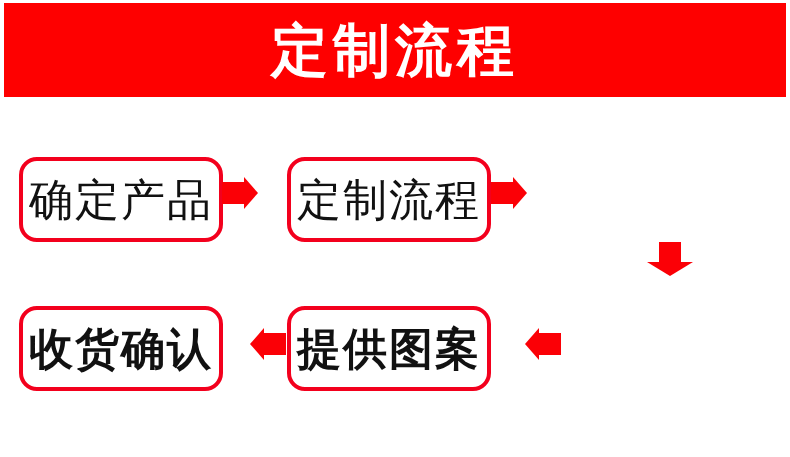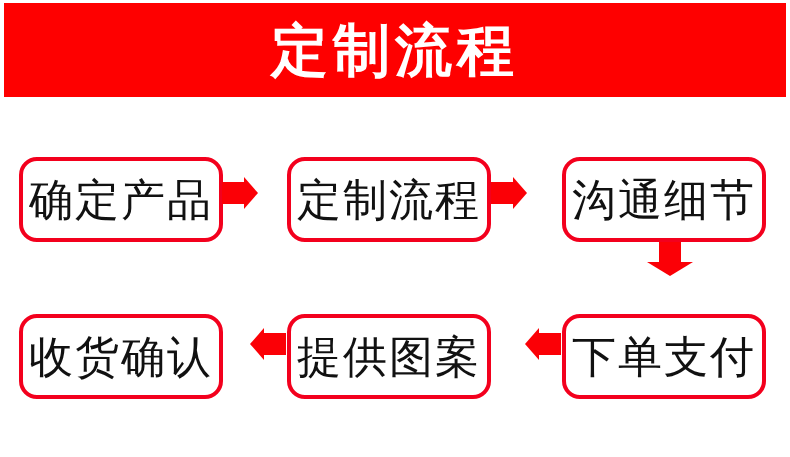--- a/index.html
+++ b/index.html
@@ -37,21 +37,21 @@
   }
   .step-label {
     font-size: 44px;
     color: var(--box-text, #111111);
     letter-spacing: 2px;
     line-height: 1;
     white-space: nowrap;
   }
   
   .r1 { top: 157px; }
-  .r2 { top: 314px; }
+  .r2 { top: 306px; font-weight: bold; }
   .c1 { left: 19px; }
   .c2 { left: 287px; }
   .c3 { left: 562px; }
 
   
   .h-arrow { position: absolute; display: flex; align-items: center; }
   .arrow-tail-h { width: 22px; height: 22px; background: var(--arrow, #fb0006); }
   .arrow-head-right {
     width: 0; height: 0;
     border-top: 16px solid transparent;
@@ -98,23 +98,20 @@
 
   <div class="step-box r1 c2">
     <span class="step-label">定制流程</span>
   </div>
 
   <div class="h-arrow ar2">
     <div class="arrow-tail-h"></div>
     <div class="arrow-head-right"></div>
   </div>
 
-  <div class="step-box r1 c3">
-    <span class="step-label">沟通细节</span>
-  </div>
 
   <div class="v-arrow ad1">
     <div class="arrow-tail-v"></div>
     <div class="arrow-head-down"></div>
   </div>
 
   <div class="step-box r2 c1">
     <span class="step-label">收货确认</span>
   </div>
 
@@ -125,17 +122,14 @@
 
   <div class="step-box r2 c2">
     <span class="step-label">提供图案</span>
   </div>
 
   <div class="h-arrow al2">
     <div class="arrow-head-left"></div>
     <div class="arrow-tail-h"></div>
   </div>
 
-  <div class="step-box r2 c3">
-    <span class="step-label">下单支付</span>
-  </div>
 
 </div>
 
 </body></html>

